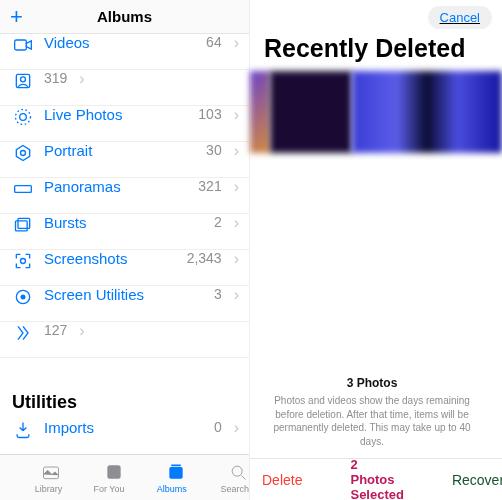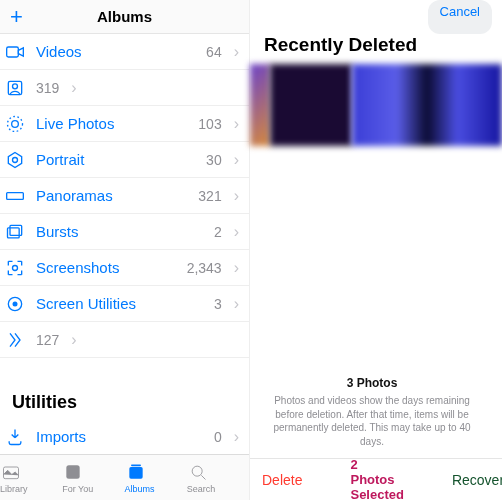--- a/index.html
+++ b/index.html
@@ -8,44 +8,44 @@
   .pane-left { width: 250px; height: 500px; background: #fff; border-right: 1px solid #eee; position: relative; display: flex; flex-direction: column; }
   .pane-right { width: 252px; height: 500px; background: #fff; display: flex; flex-direction: column; position: relative; }
 
   
   .l-header { height: 34px; display: flex; align-items: center; justify-content: center; position: relative; background: #fafafa; border-bottom: 1px solid #e5e5e5; }
   .l-header .plus { position: absolute; left: 10px; top: 6px; color: #007aff; font-size: 22px; line-height: 22px; }
   .l-header .title { font-size: 15px; font-weight: 600; color: #000; }
 
   .scroll { flex: 1; overflow: hidden; }
 
-  .row { display: flex; align-items: center; height: 36px; padding: 0 10px 0 4px; border-bottom: 1px solid #eee; }
+  .row { display: flex; align-items: flex-start; height: 36px; padding: 0 10px 0 12px; border-bottom: 1px solid #eee; }
   .row .icn { width: 22px; height: 22px; display: flex; align-items: center; justify-content: center; color: #007aff; margin-right: 10px; flex-shrink: 0; }
   .row .icn svg { width: 20px; height: 20px; stroke: #007aff; fill: none; stroke-width: 1.6; }
   .row .lbl { flex: 1; color: #007aff; font-size: 15px; }
   .row .cnt { color: #8e8e93; font-size: 14px; margin-right: 12px; }
   .row .chev { color: #c7c7cc; font-size: 16px; }
 
   .section-gap { height: 28px; }
   .section-title { font-size: 18px; font-weight: 700; color: #000; padding: 6px 12px 6px 12px; }
 
   
   .tabbar { height: 46px; border-top: 1px solid #dcdcdc; background: #fafafa; display: flex; }
-  .tab { flex: 1; display: flex; flex-direction: column; align-items: flex-start; justify-content: center; gap: 2px; }
+  .tab { flex: 1; display: flex; flex-direction: column; align-items: flex-end; justify-content: center; gap: 2px; }
   .tab .ticn { width: 22px; height: 20px; display: flex; align-items: center; justify-content: center; }
   .tab .ticn svg { width: 22px; height: 20px; }
   .tab .tlbl { font-size: 9px; color: #8e8e93; }
   .tab.active .tlbl { color: #007aff; }
   .tab.active svg { fill: #007aff; stroke: #007aff; }
   .tab svg { fill: #8e8e93; stroke: #8e8e93; }
 
   
-  .r-top { height: 34px; display: flex; justify-content: flex-end; padding: 0 10px; }
+  .r-top { height: 34px; display: flex; align-items: center; justify-content: flex-end; padding: 0 10px; text-decoration: underline; }
   .cancel { background: #eef0f2; color: #007aff; font-size: 13px; border-radius: 12px; padding: 4px 12px; }
-  .r-title { font-size: 19px; font-weight: 700; padding: 0 14px 8px 14px; }
+  .r-title { font-size: 25px; font-weight: 700; padding: 0 14px 8px 14px; }
   .thumbs { width: 100%; height: 82px; display: flex; gap: 0; }
   .thumb { height: 82px; }
   .thumb.a { width: 20px; background: linear-gradient(135deg,#6b42c9,#d98b3a); filter: blur(3px); }
   .thumb.b { width: 82px; background: #1a0a33; filter: blur(3px); }
   .thumb.c { flex: 1; background: linear-gradient(90deg,#3a3dd6 0%, #5a5de8 30%, #0b0b33 50%, #4a4de0 70%, #1515a0 100%); filter: blur(3px); }
 
   .r-body { flex: 1; display: flex; flex-direction: column; justify-content: flex-end; align-items: center; padding: 0 20px 10px 12px; }
   .p-count { font-size: 12px; font-weight: 600; color: #111; margin-bottom: 4px; }
   .p-desc { font-size: 10px; color: #8e8e93; text-align: center; line-height: 1.35; }
 

